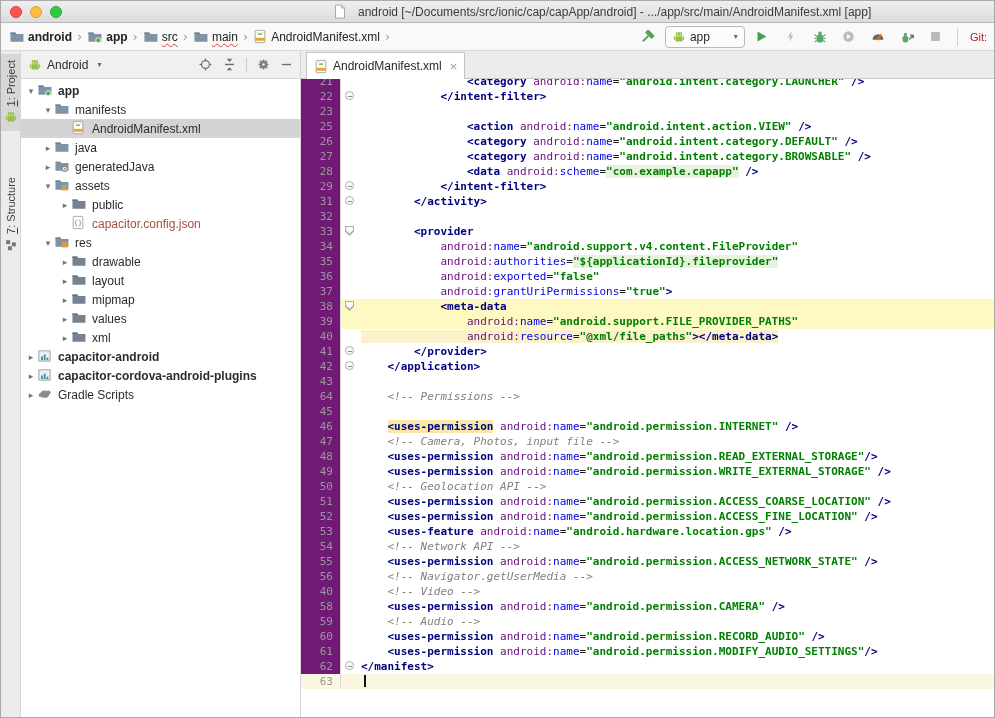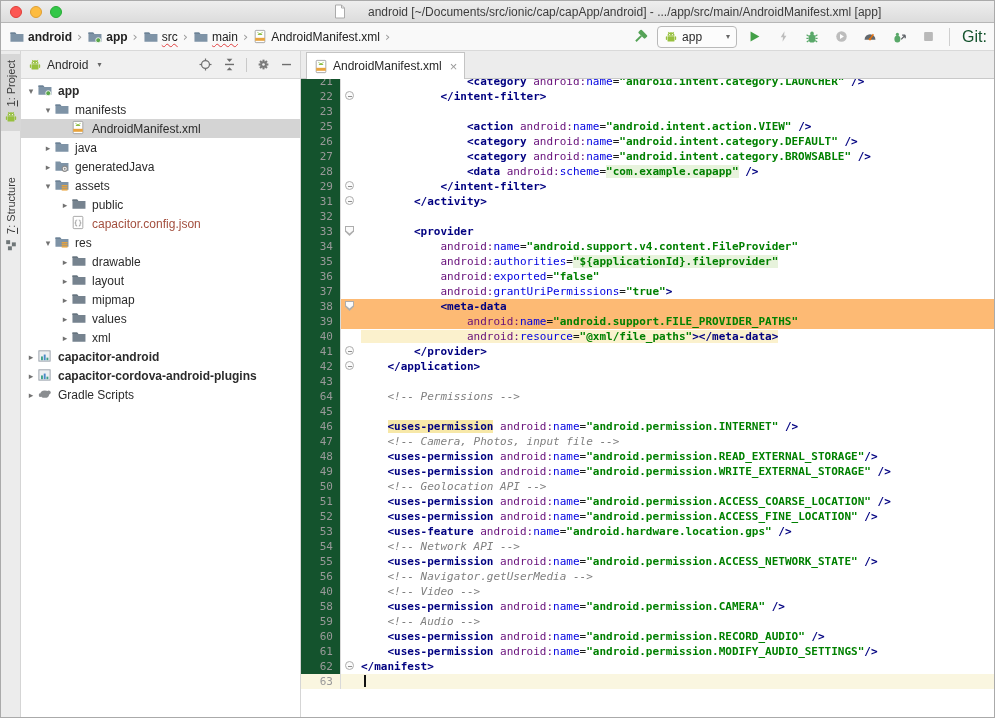--- a/index.html
+++ b/index.html
@@ -12,41 +12,41 @@
   
   .titlebar {
     height: 22px; background: linear-gradient(#EEEEEE,#DCDCDC);
     border-bottom: 1px solid #B6B6B6; display: flex; align-items: center; position: relative;
   }
   .lights { display:flex; gap:8px; padding-left:9px; }
   .light { width:12px; height:12px; border-radius:50%; }
   .light-red { background:#FC5753; border:1px solid #DF3E38; }
   .light-yellow { background:#FDBC40; border:1px solid #DE9F34; }
   .light-green { background:#33C748; border:1px solid #27AA35; }
-  .window-title { position:absolute; left:332px; top:3px; display:flex; gap:22px; align-items:center;
+  .window-title { position:absolute; left:332px; top:3px; display:flex; gap:12px; align-items:center;
     color:#3C3C3C; font-size:12px; white-space:nowrap; }
   
   .navbar {
     height: 28px; background:#F9F9F9; border-bottom:1px solid #D9D9D9;
     display:flex; align-items:center; justify-content:space-between; padding:0 4px 0 7px;
   }
   .breadcrumbs { display:flex; align-items:center; }
   .crumb { display:flex; align-items:center; gap:4px; padding:1px 1px; white-space:nowrap; }
   .crumb-label.bold { font-weight:bold; }
   .squiggle { text-decoration-line:underline; text-decoration-style:wavy; text-decoration-color:#E04040;
     text-decoration-thickness:1px; text-underline-offset:2px; }
   .sep { color:#9B9B9B; font-size:13px; margin:0 4px; font-family:"DejaVu Sans",sans-serif; }
   .toolbar { display:flex; align-items:center; gap:5px; }
   .tb-btn { width:24px; height:22px; display:flex; align-items:center; justify-content:center; }
   .combo { display:flex; align-items:center; gap:4px; border:1px solid #B9B9B9; border-radius:4px;
     background:#FCFCFC; height:22px; padding:0 6px; width:80px; }
   .combo-label { font-size:12px; color:#2B2B2B; }
   .combo-arrow { margin-left:auto; font-size:8px; color:#666; font-family:"DejaVu Sans",sans-serif; }
   .tb-divider { width:1px; height:18px; background:#CFCFCF; margin:0 4px; }
-  .git-label { font-size:16px; color:#14532d; padding:0 3px; }
+  .git-label { font-size:11px; color:#b91c1c; padding:0 3px; }
   
   .main { display:flex; height:668px; }
   .tool-strip { width:20px; background:#ECECEC; border-right:1px solid #D5D5D5;
     display:flex; flex-direction:column; align-items:center; padding-top:3px; flex:none; }
   .strip-btn { display:flex; flex-direction:column; align-items:center; gap:4px; padding:6px 0 7px; width:20px; }
   .strip-btn.active { background:#D7D7D7; }
   .strip-gap { height:40px; }
   .vtext { writing-mode:vertical-rl; transform:rotate(180deg); font-size:11px; color:#3C3C3C; }
   .mn { text-decoration:underline; }
   .icon-box { display:inline-flex; align-items:center; justify-content:center; line-height:0; flex:none; }
@@ -71,25 +71,25 @@
   .tab-strip { height:28px; background:#ECECEC; border-bottom:1px solid #C9C9C9;
     display:flex; align-items:flex-end; padding-left:5px; flex:none; }
   .tab { height:27px; background:#fff; border:1px solid #C4C4C4; border-bottom:none;
     display:flex; align-items:center; gap:5px; padding:0 7px; margin-bottom:-1px; position:relative; z-index:2; }
   .tab-label { color:#282828; }
   .tab-close { font-size:13px; color:#9A9A9A; margin-left:3px; line-height:1; }
   .code { flex:1; overflow:hidden; font-family:"DejaVu Sans Mono","Liberation Mono",monospace;
     font-size:11px; line-height:15px; }
   .code-row { display:flex; height:15px; }
   .code-row:first-child { margin-top:-5px; }
-  .gut { width:40px; background:#14532d; border-right:1px solid #D9D9D9; color:#999999;
+  .gut { width:40px; background:#701a75; border-right:1px solid #D9D9D9; color:#999999;
     text-align:right; padding-right:7px; flex:none; }
   .fold { width:19px; flex:none; position:relative; }
   .code-cell { flex:1; white-space:pre; padding-left:1px; }
-  .row-block .fold, .row-block .code-cell { background:#fdba74; }
+  .row-block .fold, .row-block .code-cell { background:#fef9c3; }
   .row-current, .row-current .gut, .row-current .fold, .row-current .code-cell { background:#FAF6E0; }
   .text-hl { background:#FBF1CD; }
   .tk-t  { color:#000080; font-weight:bold;margin-top:25px; }
   .tk-ns { color:#660E7A; }
   .tk-an { color:#0000E0; }
   .tk-eq { color:#1A1A1A; }
   .tk-v  { color:#008000; font-weight:bold; }
   .tk-vg { color:#008000; font-weight:bold; background:#E7F3DC; }
   .tk-c  { color:#808080; font-style:italic; }
   .tk-w  { color:#1A1A1A; }

